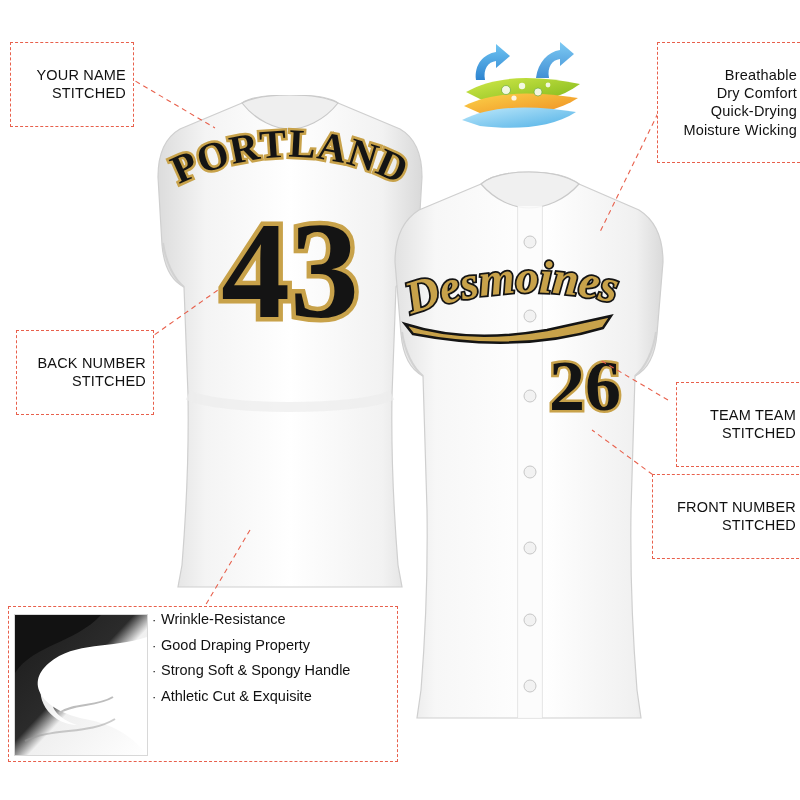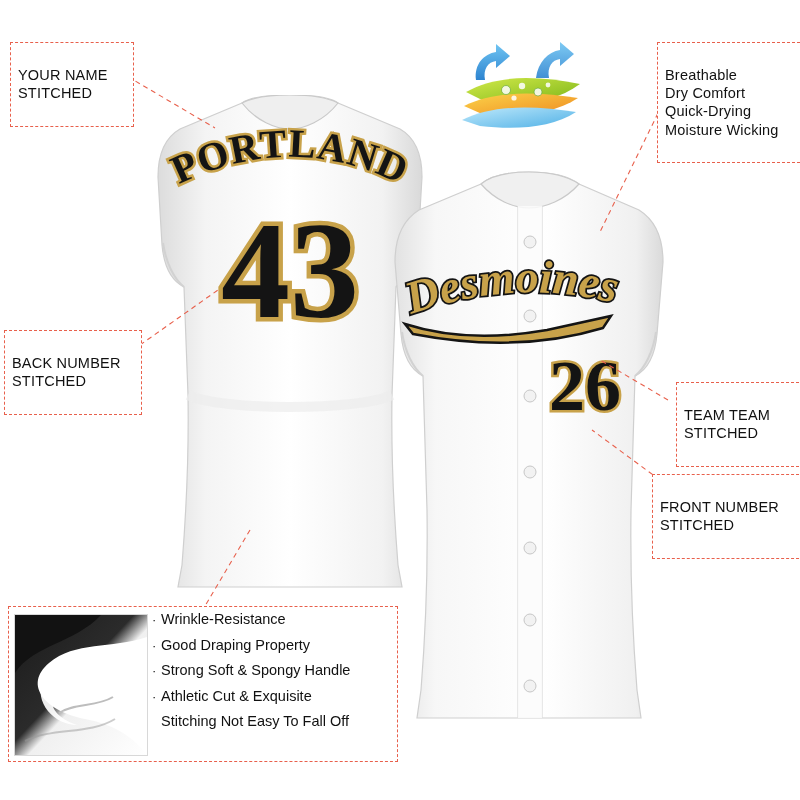--- a/index.html
+++ b/index.html
@@ -25,21 +25,21 @@
     position: absolute;
     border: 1px dashed #e8604c;
     background: #ffffff;
     padding: 5px 7px;
     font-size: 14.5px;
     line-height: 1.25;
     color: #111111;
     white-space: pre-line;
     letter-spacing: .2px;
   }
-  .callout div { white-space: pre-line; }
+  .callout div { white-space: pre-line; text-align: right; }
 
   
   .jersey {
     position: absolute;
   }
   .shell {
     position: absolute;
     inset: 0;
   }
 
@@ -248,21 +248,21 @@
       <line x1="660" y1="480" x2="592" y2="430"></line>
       <line x1="250" y1="530" x2="205" y2="606"></line>
     </g>
   </svg>
 
   <div class="callout" style="left:10px;top:42px;width:108px;">
     <div>YOUR NAME
 STITCHED</div>
   </div>
 
-  <div class="callout" style="left:4px;top:330px;width:122px;">
+  <div class="callout" style="left:16px;top:330px;width:122px;">
     <div>BACK NUMBER
 STITCHED</div>
   </div>
 
   <div class="callout" style="left:657px;top:42px;width:132px;">
     <div>Breathable
 Dry Comfort
 Quick-Drying
 Moisture Wicking</div>
   </div>
@@ -308,19 +308,15 @@
       <span class="rowtext">Good Draping Property</span>
     </div>
     <div class="row">
       <span class="bullet">·</span>
       <span class="rowtext">Strong Soft &amp; Spongy Handle</span>
     </div>
     <div class="row">
       <span class="bullet">·</span>
       <span class="rowtext">Athletic Cut &amp; Exquisite</span>
     </div>
-    <div class="row">
-      <span class="bullet" style="visibility:hidden"></span>
-      <span class="rowtext">Stitching Not Easy To Fall Off</span>
-    </div>
   </div>
 
 </div>
 
 </body></html>

